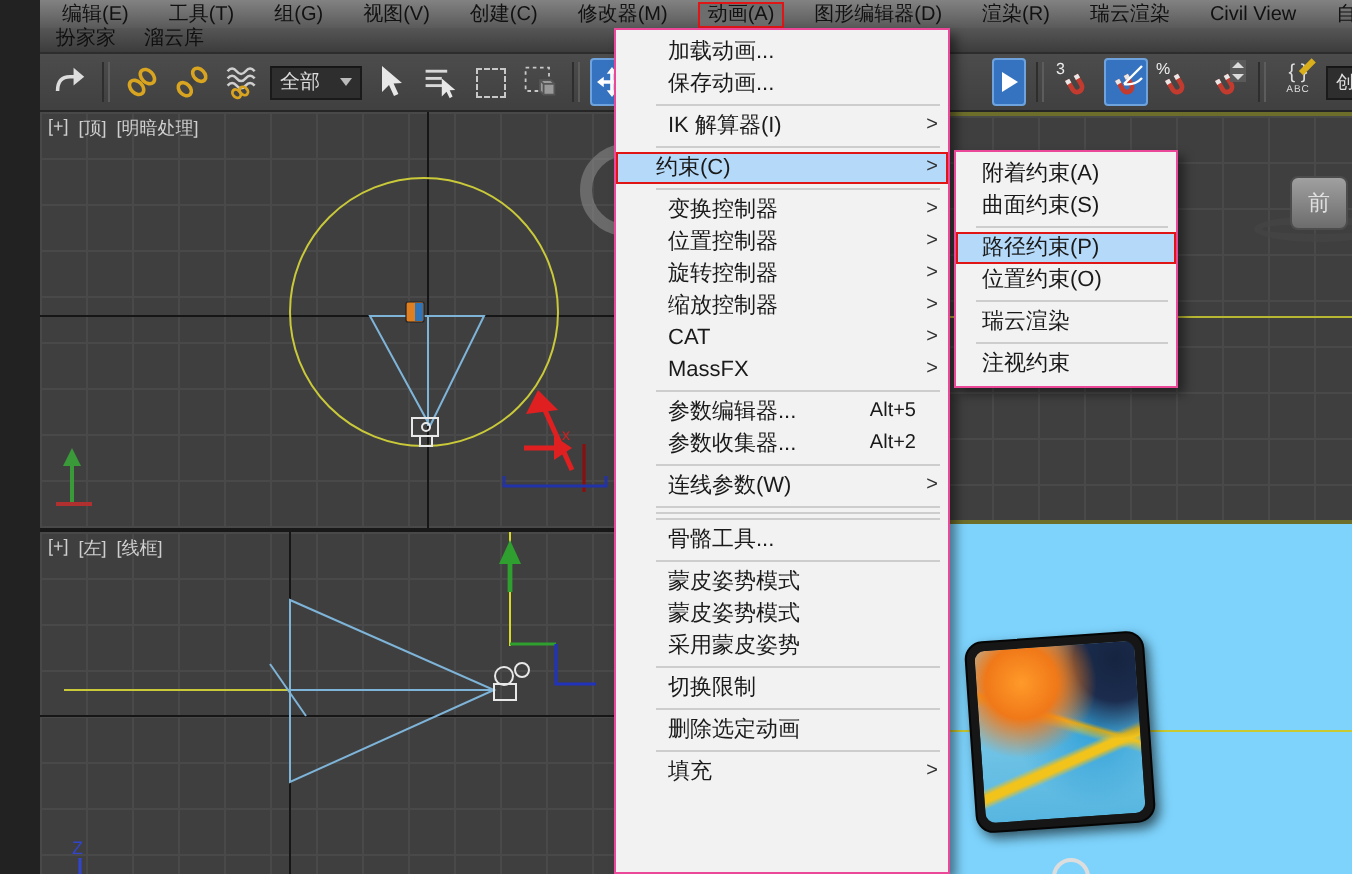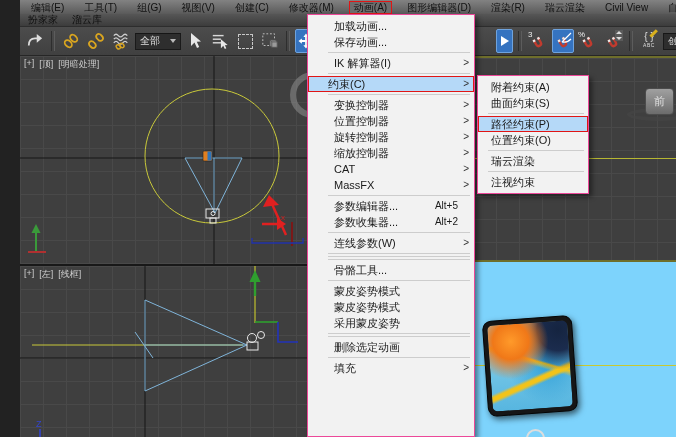--- a/index.html
+++ b/index.html
@@ -408,20 +408,23 @@
       <div class="menu-item">
         <span class="mi-label">蒙皮姿势模式</span>
       </div>
       <div class="menu-item">
         <span class="mi-label">蒙皮姿势模式</span>
       </div>
       <div class="menu-item">
         <span class="mi-label">采用蒙皮姿势</span>
       </div>
       <div class="menu-sep"></div>
+      <div class="menu-item">
+        <span class="mi-label">切换限制</span>
+      </div>
       <div class="menu-sep"></div>
       <div class="menu-item">
         <span class="mi-label">删除选定动画</span>
       </div>
       <div class="menu-sep"></div>
       <div class="menu-item">
         <span class="mi-label">填充</span>
         <span class="mi-arrow">&gt;</span>
       </div>
     </div>

